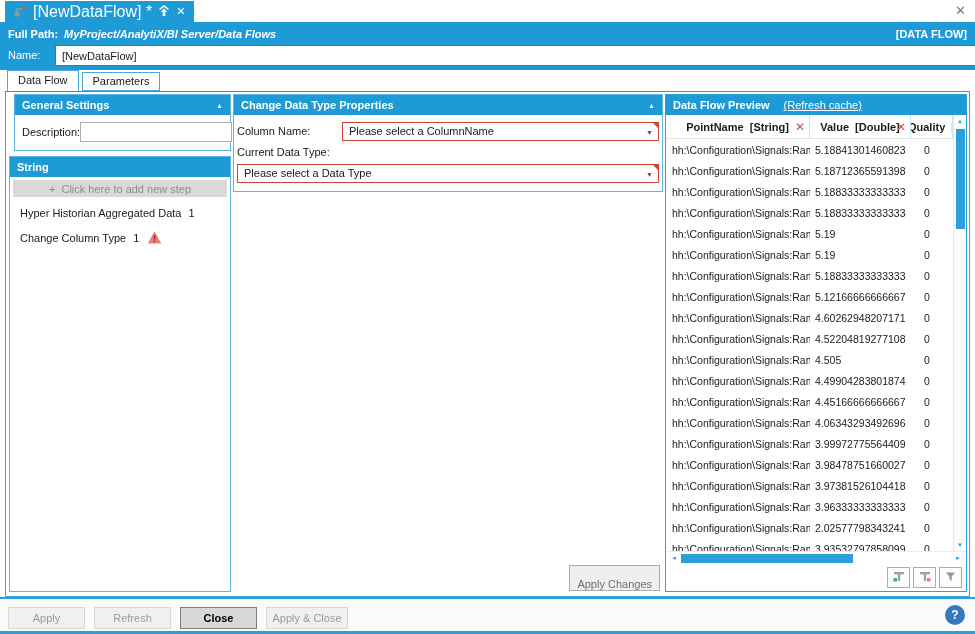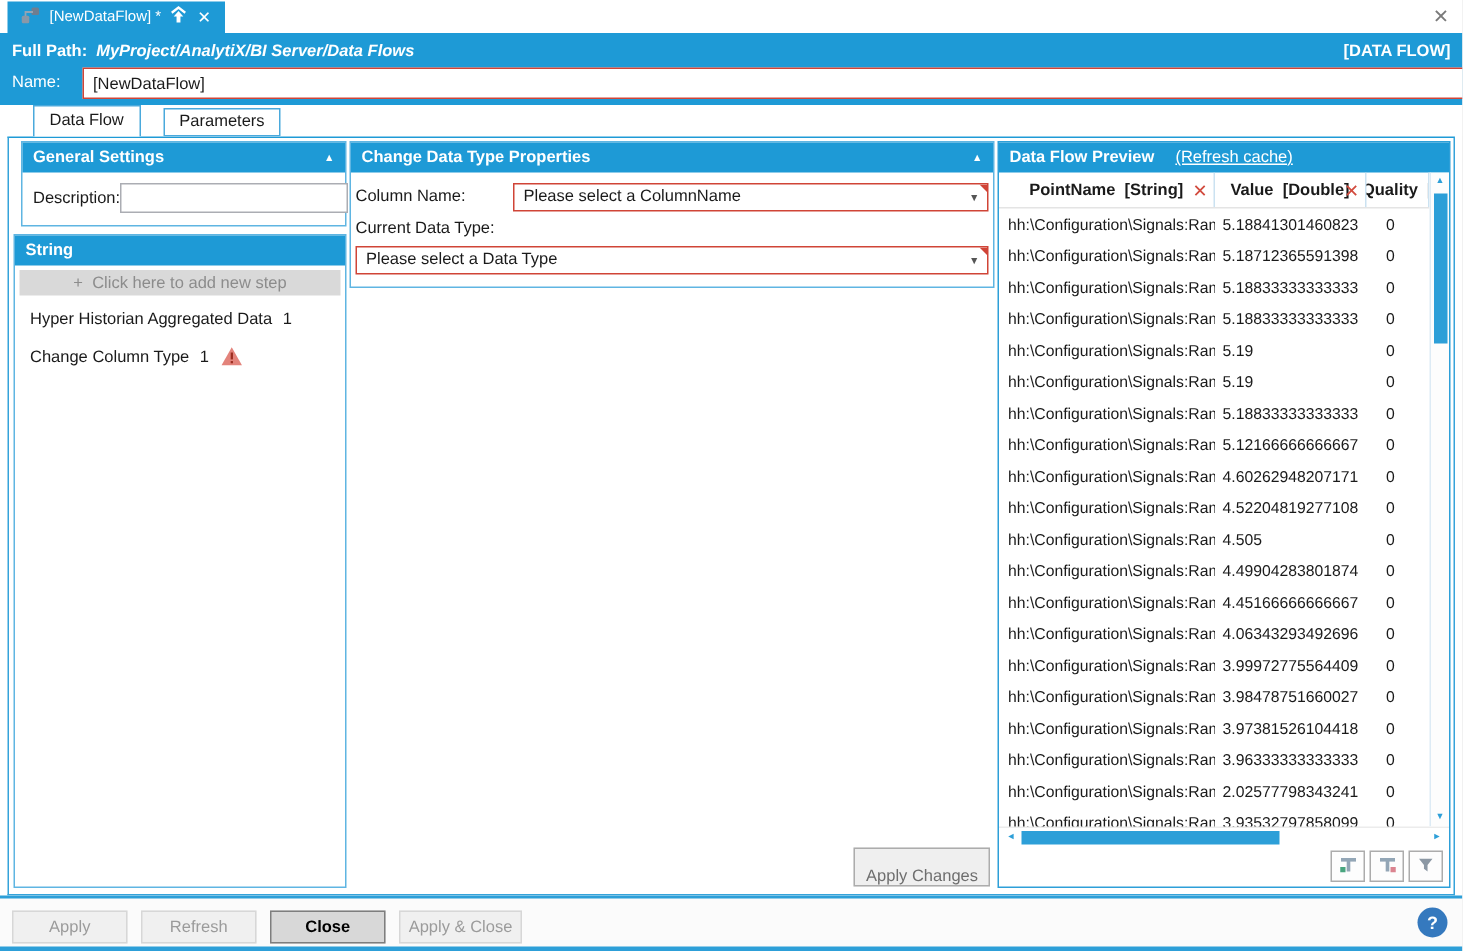--- a/index.html
+++ b/index.html
@@ -4,40 +4,40 @@
 <style>
   * { margin:0; padding:0; box-sizing:border-box; }
   html,body { background:#e8e8e8; }
   body { font-family:"Liberation Sans","DejaVu Sans",sans-serif; font-size:11px; color:#1a1a1a; }
   .app { position:relative; width:975px; height:634px; background:#fff; overflow:hidden; }
 
   
   .tabstrip { position:absolute; top:0; left:0; right:0; height:22px; background:#fff; }
   .doc-tab { position:absolute; left:5px; top:1px; height:21px; background:#1E9AD6; color:#fff;
              display:flex; align-items:center; gap:6px; padding:0 9px; cursor:default; }
-  .doc-tab .title { font-size:10px; }
+  .doc-tab .title { font-size:16px; }
   .doc-tab .tclose { font-size:11px; font-weight:bold; cursor:pointer; }
   .win-close { position:absolute; right:9px; top:4px; color:#7a7a7a; font-size:13px; cursor:pointer; line-height:13px; }
 
   
   .hdr { position:absolute; top:22px; left:0; right:0; height:48px; background:#1E9AD6; color:#fff; }
   .hdr-row1 { display:flex; align-items:center; height:23px; padding:0 8px; }
   .fp-label { font-weight:bold; }
   .fp-value { font-style:italic; font-weight:bold; margin-left:6px; }
   .badge { margin-left:auto; font-weight:bold; }
   .hdr-row2 { position:relative; height:25px; }
   .name-label { position:absolute; left:8px; top:4px; }
   .name-wrap { position:absolute; left:55px; right:7px; top:0; height:21px; background:#fff; }
   .invalid { border:1px solid #D04437; position:relative; }
   .invalid::after { content:""; position:absolute; top:0; right:0; width:0; height:0;
                     border-top:5px solid #D04437; border-left:5px solid transparent; }
   .name-wrap input { width:100%; height:100%; border:none; outline:none; font:inherit; padding:0 6px; color:#1a1a1a; background:transparent; }
 
   
-  .page-tabs { position:absolute; top:70px; left:0; right:0; height:21px; display:flex; padding-left:22px; gap:15px; background:#fff; z-index:3; }
+  .page-tabs { position:absolute; top:70px; left:0; right:0; height:21px; display:flex; padding-left:7px; gap:3px; background:#fff; z-index:3; }
   .ptab { border:1px solid #4AA9DC; border-bottom:none; background:#fff; padding:3px 10px 0; height:21px; cursor:pointer; }
   .ptab.inactive { height:19px; margin-top:2px; padding-top:2px; border:1px solid #4AA9DC; }
 
   
   .content { position:absolute; top:90px; left:5px; width:965px; height:507px; background:#fff;
              border:1px solid #35A3DA; border-top:2px solid #1E9AD6; }
 
   .panel { border:1px solid #5FB5E2; background:#fff; }
   .phead { height:20px; background:#1E9AD6; color:#fff; font-weight:bold; display:flex; align-items:center; padding:0 7px; }
   .phead .collapse { margin-left:auto; font-size:7px; cursor:pointer; }

